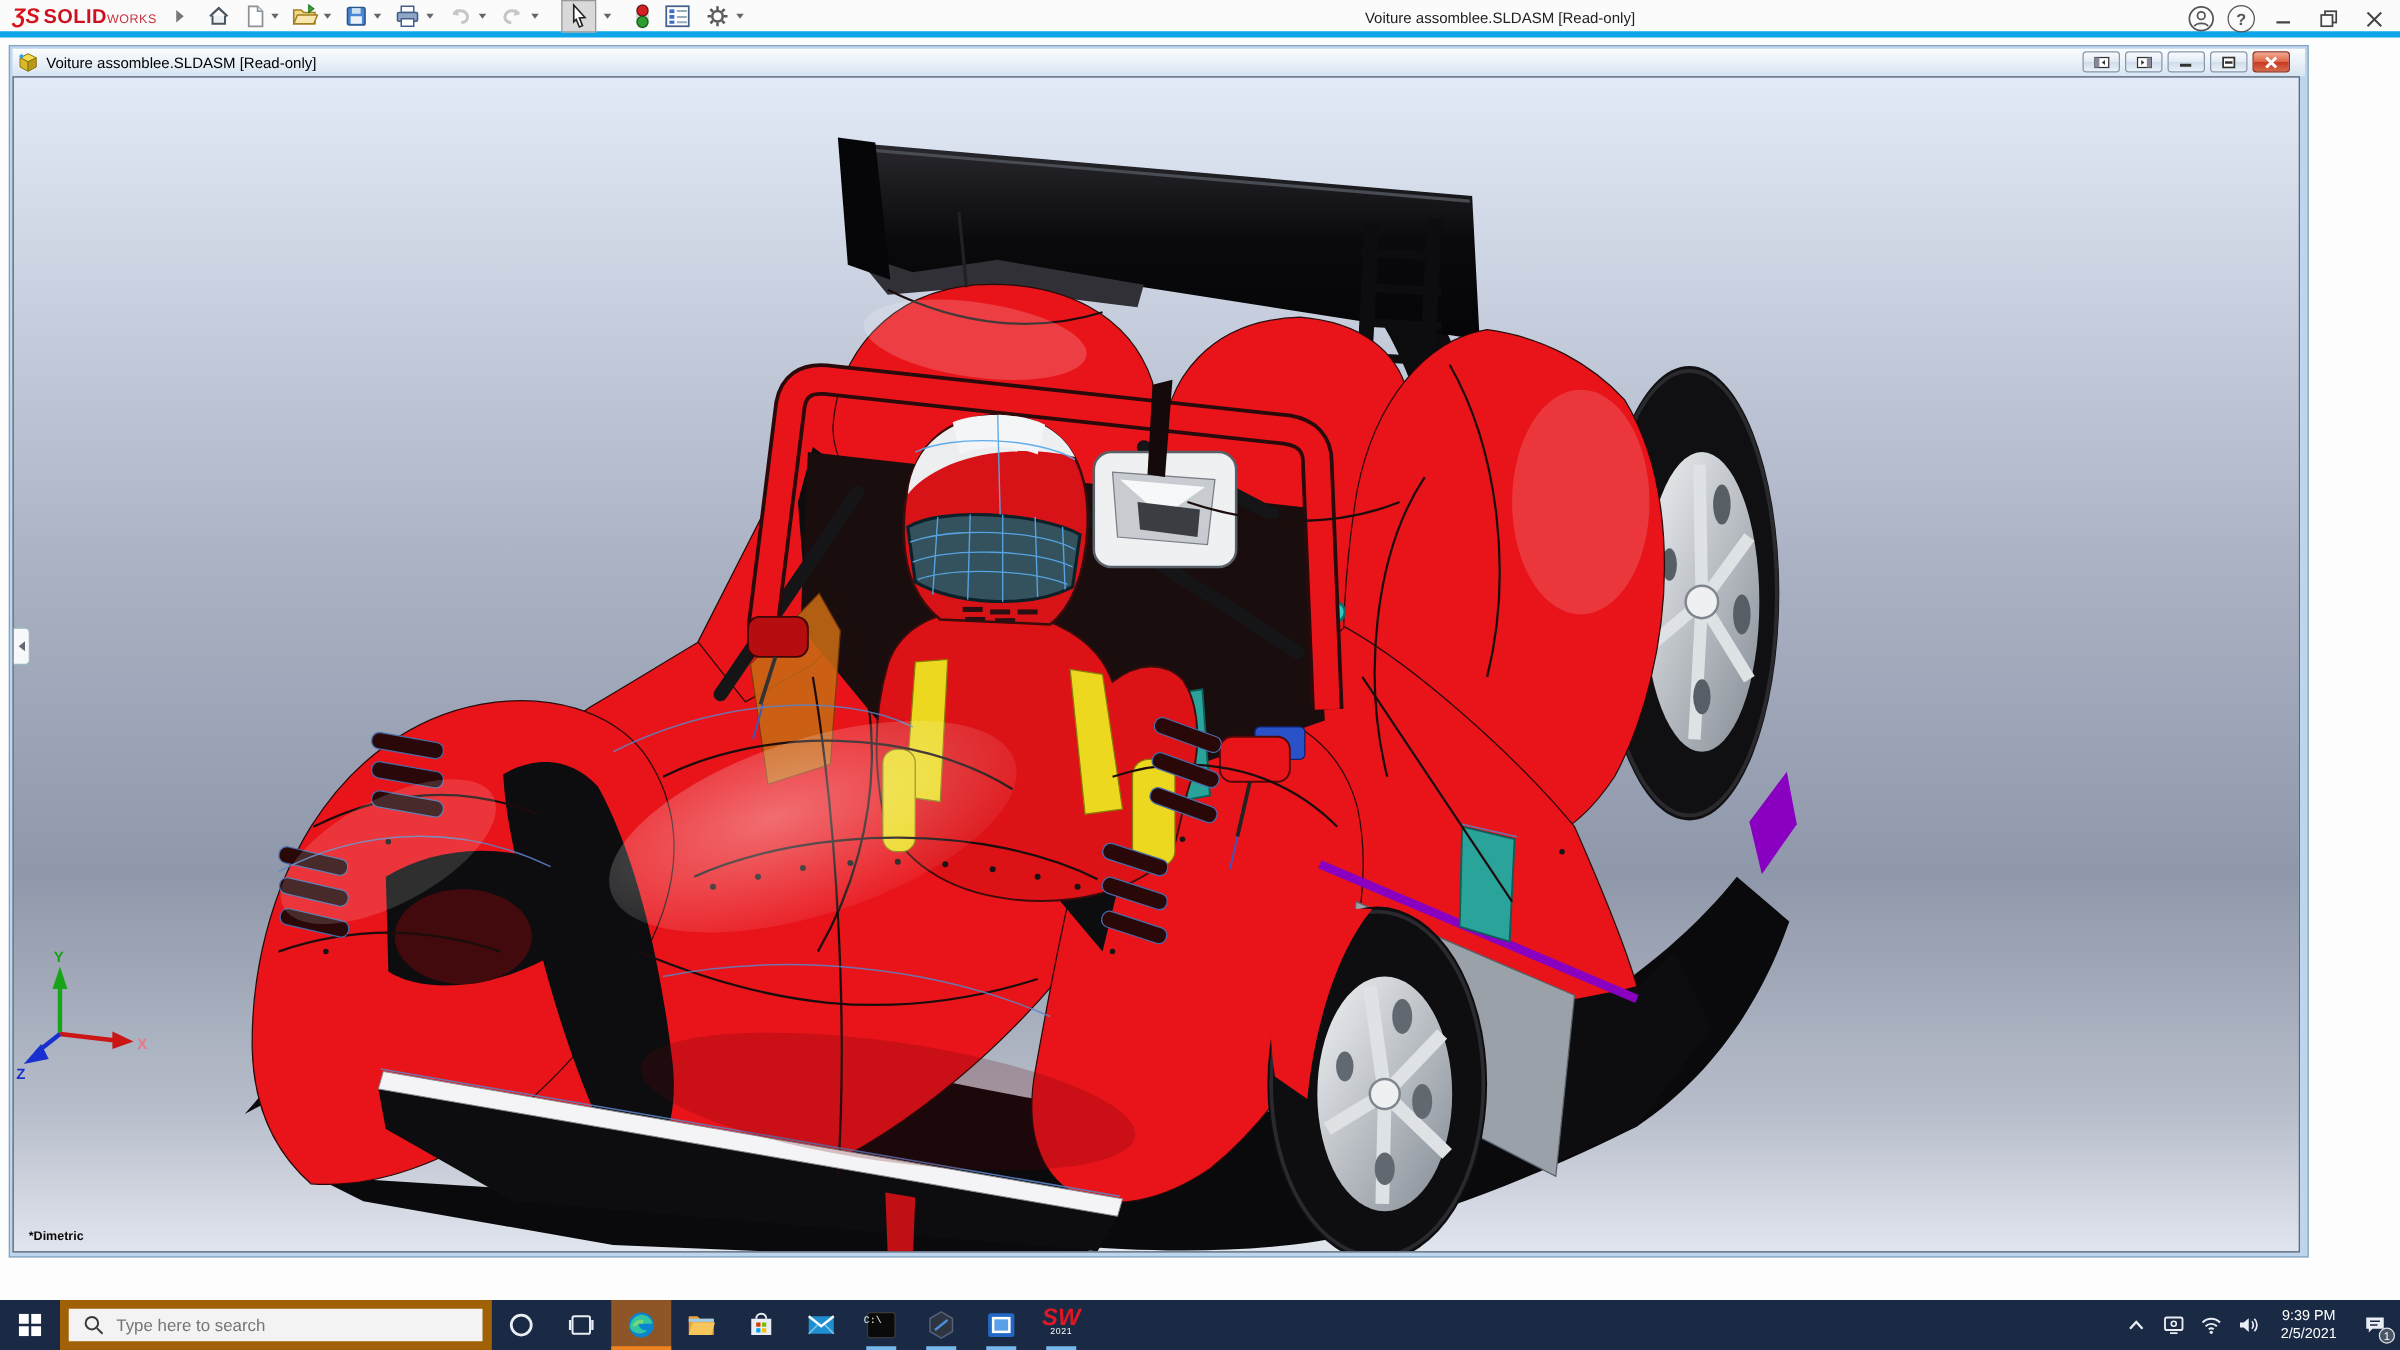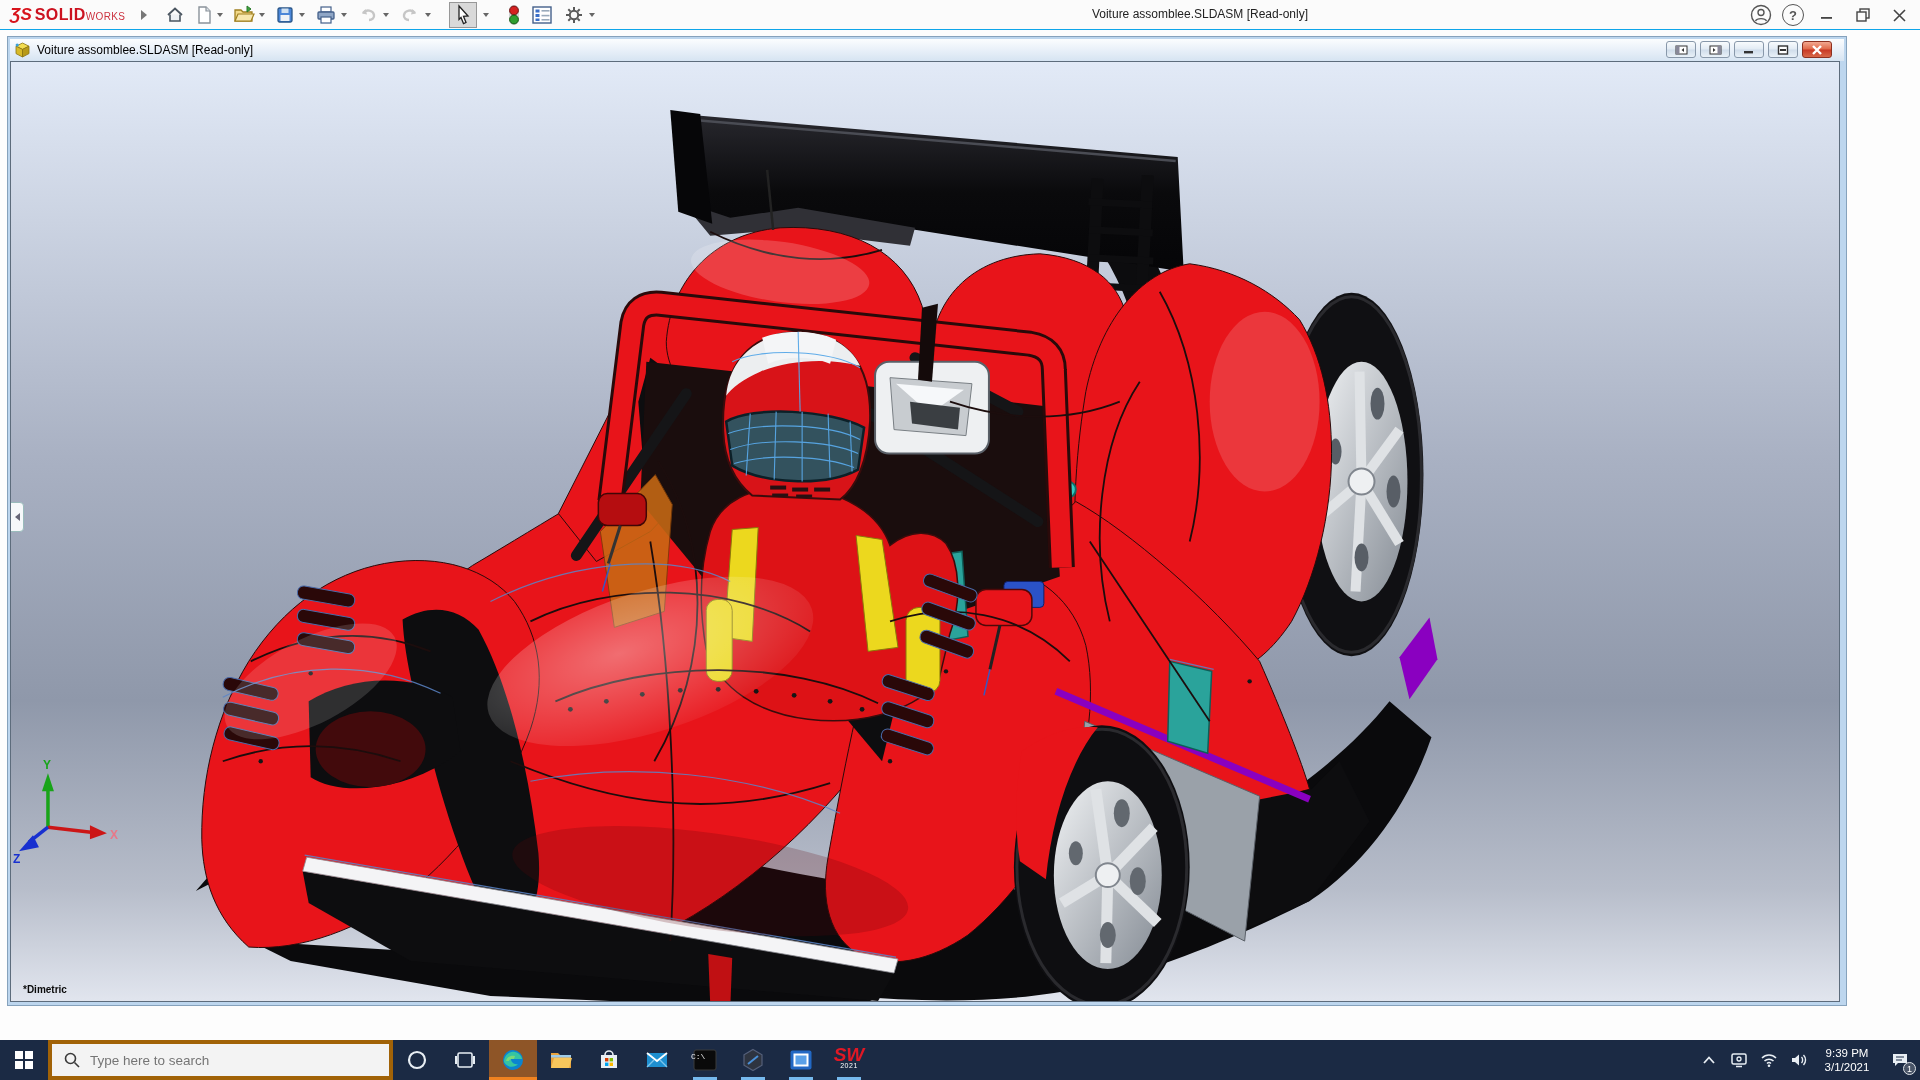--- a/index.html
+++ b/index.html
@@ -2,21 +2,21 @@
 <html><head>
 <meta charset="utf-8">
 <style>
   * { margin:0; padding:0; box-sizing:border-box; }
   html,body { width:1920px; height:1080px; overflow:hidden; background:#fff;
               font-family:"Liberation Sans", sans-serif; }
   .screen { position:relative; width:1920px; height:1080px; background:#fdfdfd; }
 
   
   .appbar { position:absolute; left:0; top:0; width:1920px; height:30px;
-            background:#fbfbfb; border-bottom:1px solid #0ea5e9; display:flex; align-items:center; }
+            background:#fbfbfb; border-bottom:5px solid #0ea5e9; display:flex; align-items:center; }
   .brand { display:flex; align-items:baseline; margin-left:10px; cursor:default; }
   .brand-glyph { color:#d8141c; font-weight:bold; font-style:italic; font-size:17px; margin-right:3px; }
   .brand-solid { color:#cc1220; font-weight:bold; font-size:16px; letter-spacing:.4px; }
   .brand-works { color:#cc3340; font-weight:normal; font-size:10px; letter-spacing:.4px; }
   .flyarrow { width:0; height:0; border-left:6px solid #777; border-top:5px solid transparent;
               border-bottom:5px solid transparent; margin:0 14px 0 16px; }
   .tb { display:flex; align-items:center; gap:2px; }
   .tbtn { display:flex; align-items:center; border:1px solid transparent; background:transparent;
           padding:2px 3px; height:26px; cursor:pointer; }
   .tbtn.pressed { background:#d9d9d9; border:1px solid #979797; }
@@ -52,21 +52,21 @@
   .lefttab span { width:0; height:0; border-right:5px solid #667; border-top:4px solid transparent;
                   border-bottom:4px solid transparent; }
 
   
   .taskbar { position:absolute; left:0; bottom:0; width:1920px; height:40px; background:#1b2a44;
              display:flex; align-items:stretch; }
   .tile { width:48px; display:flex; align-items:center; justify-content:center; position:relative; cursor:pointer; }
   .tile.active-edge { background:#8e5527; }
   .tile.active-edge::after { content:""; position:absolute; left:0; bottom:0; width:48px; height:3px; background:#ef8220; }
   .runbar { position:absolute; left:12px; bottom:0; width:24px; height:3px; background:#76b9ed; }
-  .searchbox { width:345px; background:#f3f3f3; border:4px solid #a16207; display:flex; align-items:center;
+  .searchbox { width:345px; background:#f3f3f3; border:7px solid #a16207; display:flex; align-items:center;
                padding-left:12px; gap:10px; cursor:text; }
   .searchbox input { border:none; outline:none; background:transparent; font-size:13.5px; color:#444;
                      width:270px; font-family:"Liberation Sans",sans-serif; }
   .tray { margin-left:auto; display:flex; align-items:center; }
   .trayic { width:30px; height:40px; display:flex; align-items:center; justify-content:center; cursor:pointer; }
   .clock { width:66px; text-align:center; color:#fff; font-size:11.5px; line-height:14px; cursor:pointer; padding:0 2px; }
   .notif { position:relative; width:40px; height:40px; display:flex; align-items:center; justify-content:center; cursor:pointer; }
   .badge { position:absolute; right:4px; bottom:5px; min-width:13px; height:13px; border-radius:7px;
            background:#4a5568; border:1px solid #dfe3e8; color:#fff; font-size:9px; display:flex;
            align-items:center; justify-content:center; }
@@ -664,21 +664,21 @@
       </div>
       <div class="trayic">
         <svg width="18" height="16" viewBox="0 0 18 16">
           <path d="M2,6 H5 L9,2.5 V13.5 L5,10 H2 Z" fill="#e8eef4"></path>
           <path d="M11.5,5 C13,6.5 13,9.5 11.5,11" fill="none" stroke="#e8eef4" stroke-width="1.4"></path>
           <path d="M13.5,3 C16.2,5.8 16.2,10.2 13.5,13" fill="none" stroke="#e8eef4" stroke-width="1.4"></path>
         </svg>
       </div>
       <div class="clock">
         <div>9:39 PM</div>
-        <div>3/1/2021</div>
+        <div>2/5/2021</div>
       </div>
       <div class="notif">
         <svg width="18" height="16" viewBox="0 0 18 16">
           <path d="M2,2 H16 V11 H7 L4,14 V11 H2 Z" fill="#e8eef4"></path>
           <path d="M5,5 H13 M5,8 H11" stroke="#1b2a44" stroke-width="1.2"></path>
         </svg>
         <span class="badge">1</span>
       </div>
     </div>
   </div>

